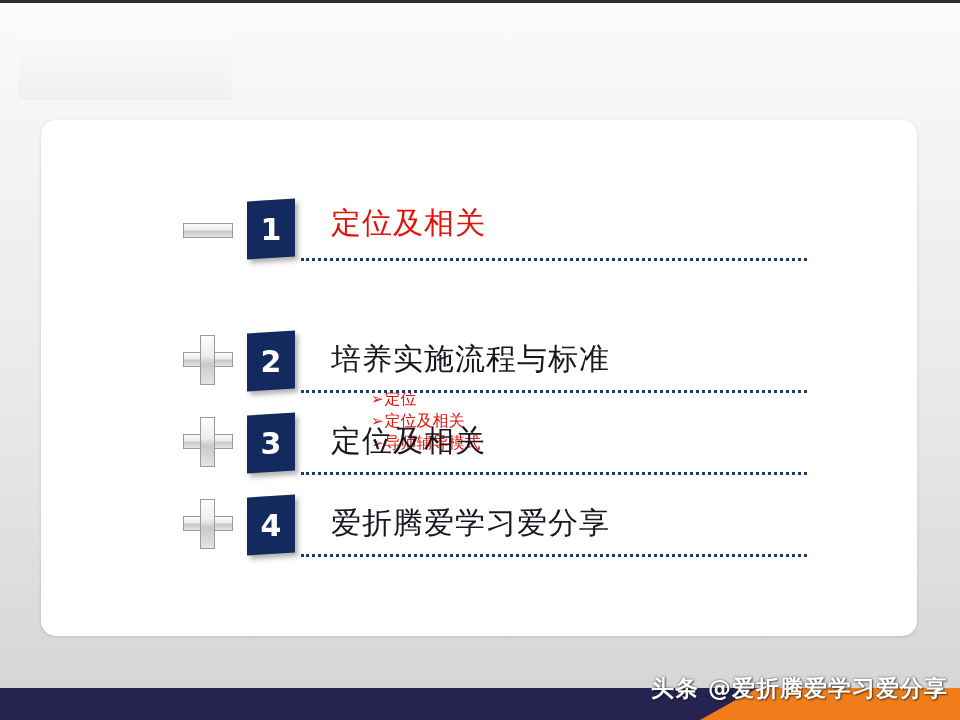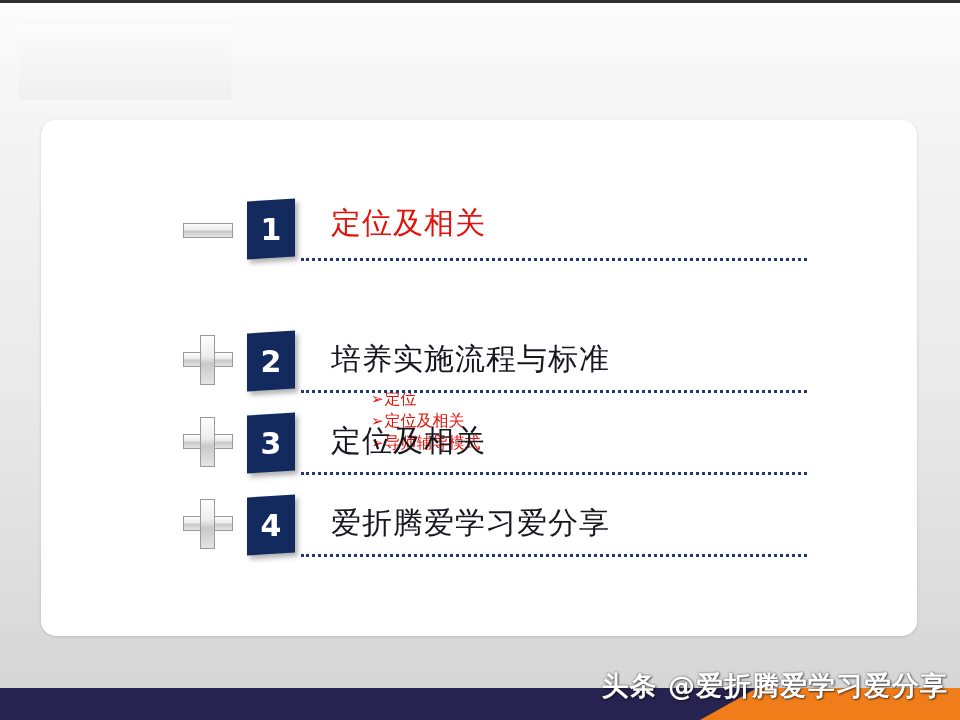--- a/index.html
+++ b/index.html
@@ -176,21 +176,21 @@
     width: 260px;
     height: 32px;
     background: #F07D1A;
     clip-path: polygon(22% 0, 100% 0, 100% 100%, 0 100%);
   }
   .watermark {
     position: absolute;
     right: 12px;
     bottom: 16px;
     color: #ffffff;
-    font-size: 27px;
+    font-size: 23px;
     font-weight: bold;
     white-space: nowrap;
     letter-spacing: 1px;
     text-shadow: 0 0 2px rgba(40,40,40,0.8), 1px 1px 2px rgba(0,0,0,0.55);
     font-family: "DejaVu Sans", "Liberation Sans", sans-serif;
   }
 </style>
 </head>
 <body>
 

